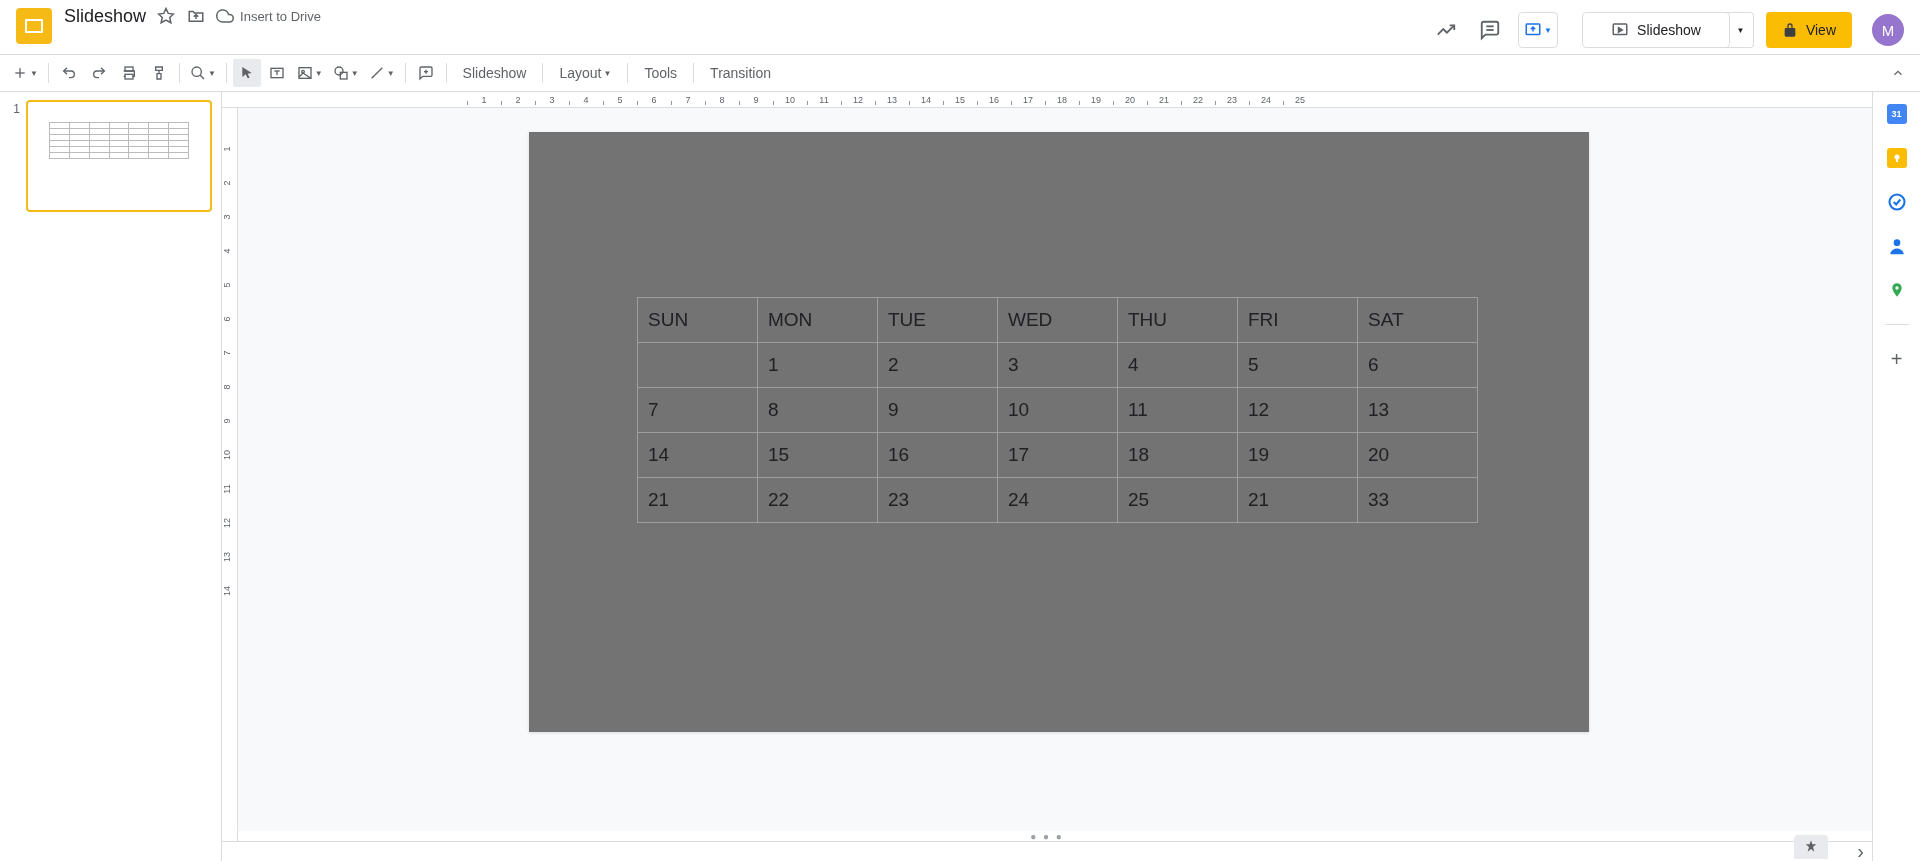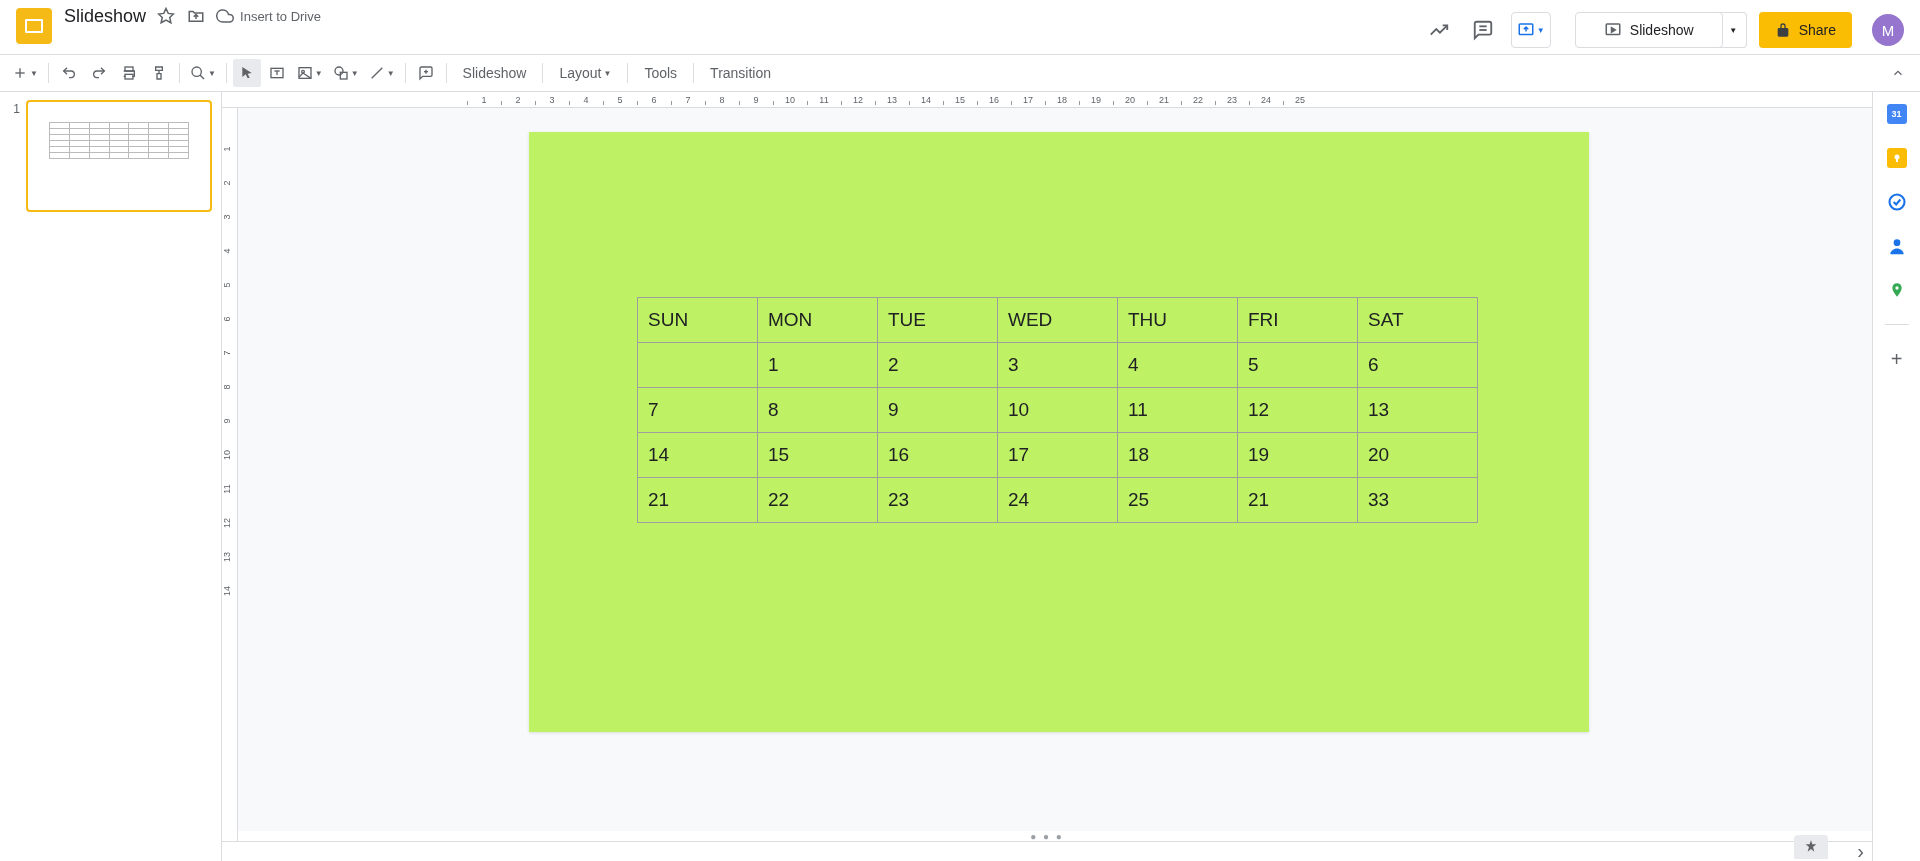--- a/index.html
+++ b/index.html
@@ -48,21 +48,21 @@
     .canvas-area { flex: 1; display: flex; flex-direction: column; background: #f8f9fa; position: relative; }
     .ruler-h { height: 16px; background: #fff; border-bottom: 1px solid #dadce0; display: flex; align-items: center; padding-left: 16px; position: relative; font-size: 9px; color: #5f6368; overflow: hidden; }
     .ruler-h-content { position: absolute; left: 245px; display: flex; }
     .ruler-tick { width: 34px; text-align: center; position: relative; }
     .ruler-tick::before { content:''; position:absolute; left:0; top:6px; height:4px; width:1px; background:#999; }
     .ruler-v { width: 16px; background: #fff; border-right: 1px solid #dadce0; position: absolute; left: 0; top: 16px; bottom: 0; font-size: 9px; color: #5f6368; }
     .ruler-v-content { position: absolute; top: 24px; display: flex; flex-direction: column; }
     .ruler-v-tick { height: 34px; display: flex; align-items: center; justify-content: center; transform: rotate(-90deg); }
     
     .slide-canvas-wrap { flex: 1; display: flex; align-items: flex-start; justify-content: center; padding: 24px 0 0 24px; overflow: auto; }
-    .slide-canvas { width: 1060px; height: 600px; background: #bef264; box-shadow: 0 1px 3px rgba(0,0,0,0.12); position: relative; }
+    .slide-canvas { width: 1060px; height: 600px; background: #737373; box-shadow: 0 1px 3px rgba(0,0,0,0.12); position: relative; }
     .calendar-table { position: absolute; left: 108px; top: 165px; border-collapse: collapse; }
     .calendar-table td { border: 1px solid #9e9e9e; width: 120px; height: 45px; padding: 0 10px; font-size: 19px; text-align: left; vertical-align: middle; }
     
     .drag-handle { height: 10px; display: flex; align-items: center; justify-content: center; cursor: row-resize; background: #fff; }
     .drag-dots { color: #9aa0a6; font-size: 10px; letter-spacing: 2px; }
     
     .notes-area { height: 54px; background: #fff; border-top: 1px solid #dadce0; padding: 12px 20px; color: #80868b; font-size: 16px; cursor: text; }
     
     .bottom-bar { height: 20px; border-top: 1px solid #dadce0; display: flex; align-items: center; padding: 0 20px; position: relative; background: #fff; }
     .explore-fab { position: absolute; right: 44px; bottom: 2px; width: 34px; height: 24px; background: #e8eaed; border-radius: 4px 4px 0 0; display: flex; align-items: center; justify-content: center; color: #5f6368; cursor: pointer; }
@@ -137,21 +137,21 @@
         <span>Slideshow</span>
       </div>
       <div class="slideshow-dropdown">
           <span class="caret">▼</span>
         </div>
     </div>
     <div class="share-btn">
       <svg width="16" height="16" viewBox="0 0 24 24" fill="#3c4043">
           <path d="M12 2a4 4 0 0 0-4 4v3H6a2 2 0 0 0-2 2v9a2 2 0 0 0 2 2h12a2 2 0 0 0 2-2v-9a2 2 0 0 0-2-2h-2V6a4 4 0 0 0-4-4zm-2 4a2 2 0 1 1 4 0v3h-4V6z"></path>
         </svg>
-      <span>Share</span>
+      <span>View</span>
     </div>
     <div class="avatar">M</div>
   </div>
 </div>
 
 <div class="toolbar">
   <span class="tool-btn">
       <svg width="16" height="16" viewBox="0 0 24 24" stroke="#5f6368" stroke-width="2">
         <line x1="12" y1="5" x2="12" y2="19"></line>
         <line x1="5" y1="12" x2="19" y2="12"></line>

